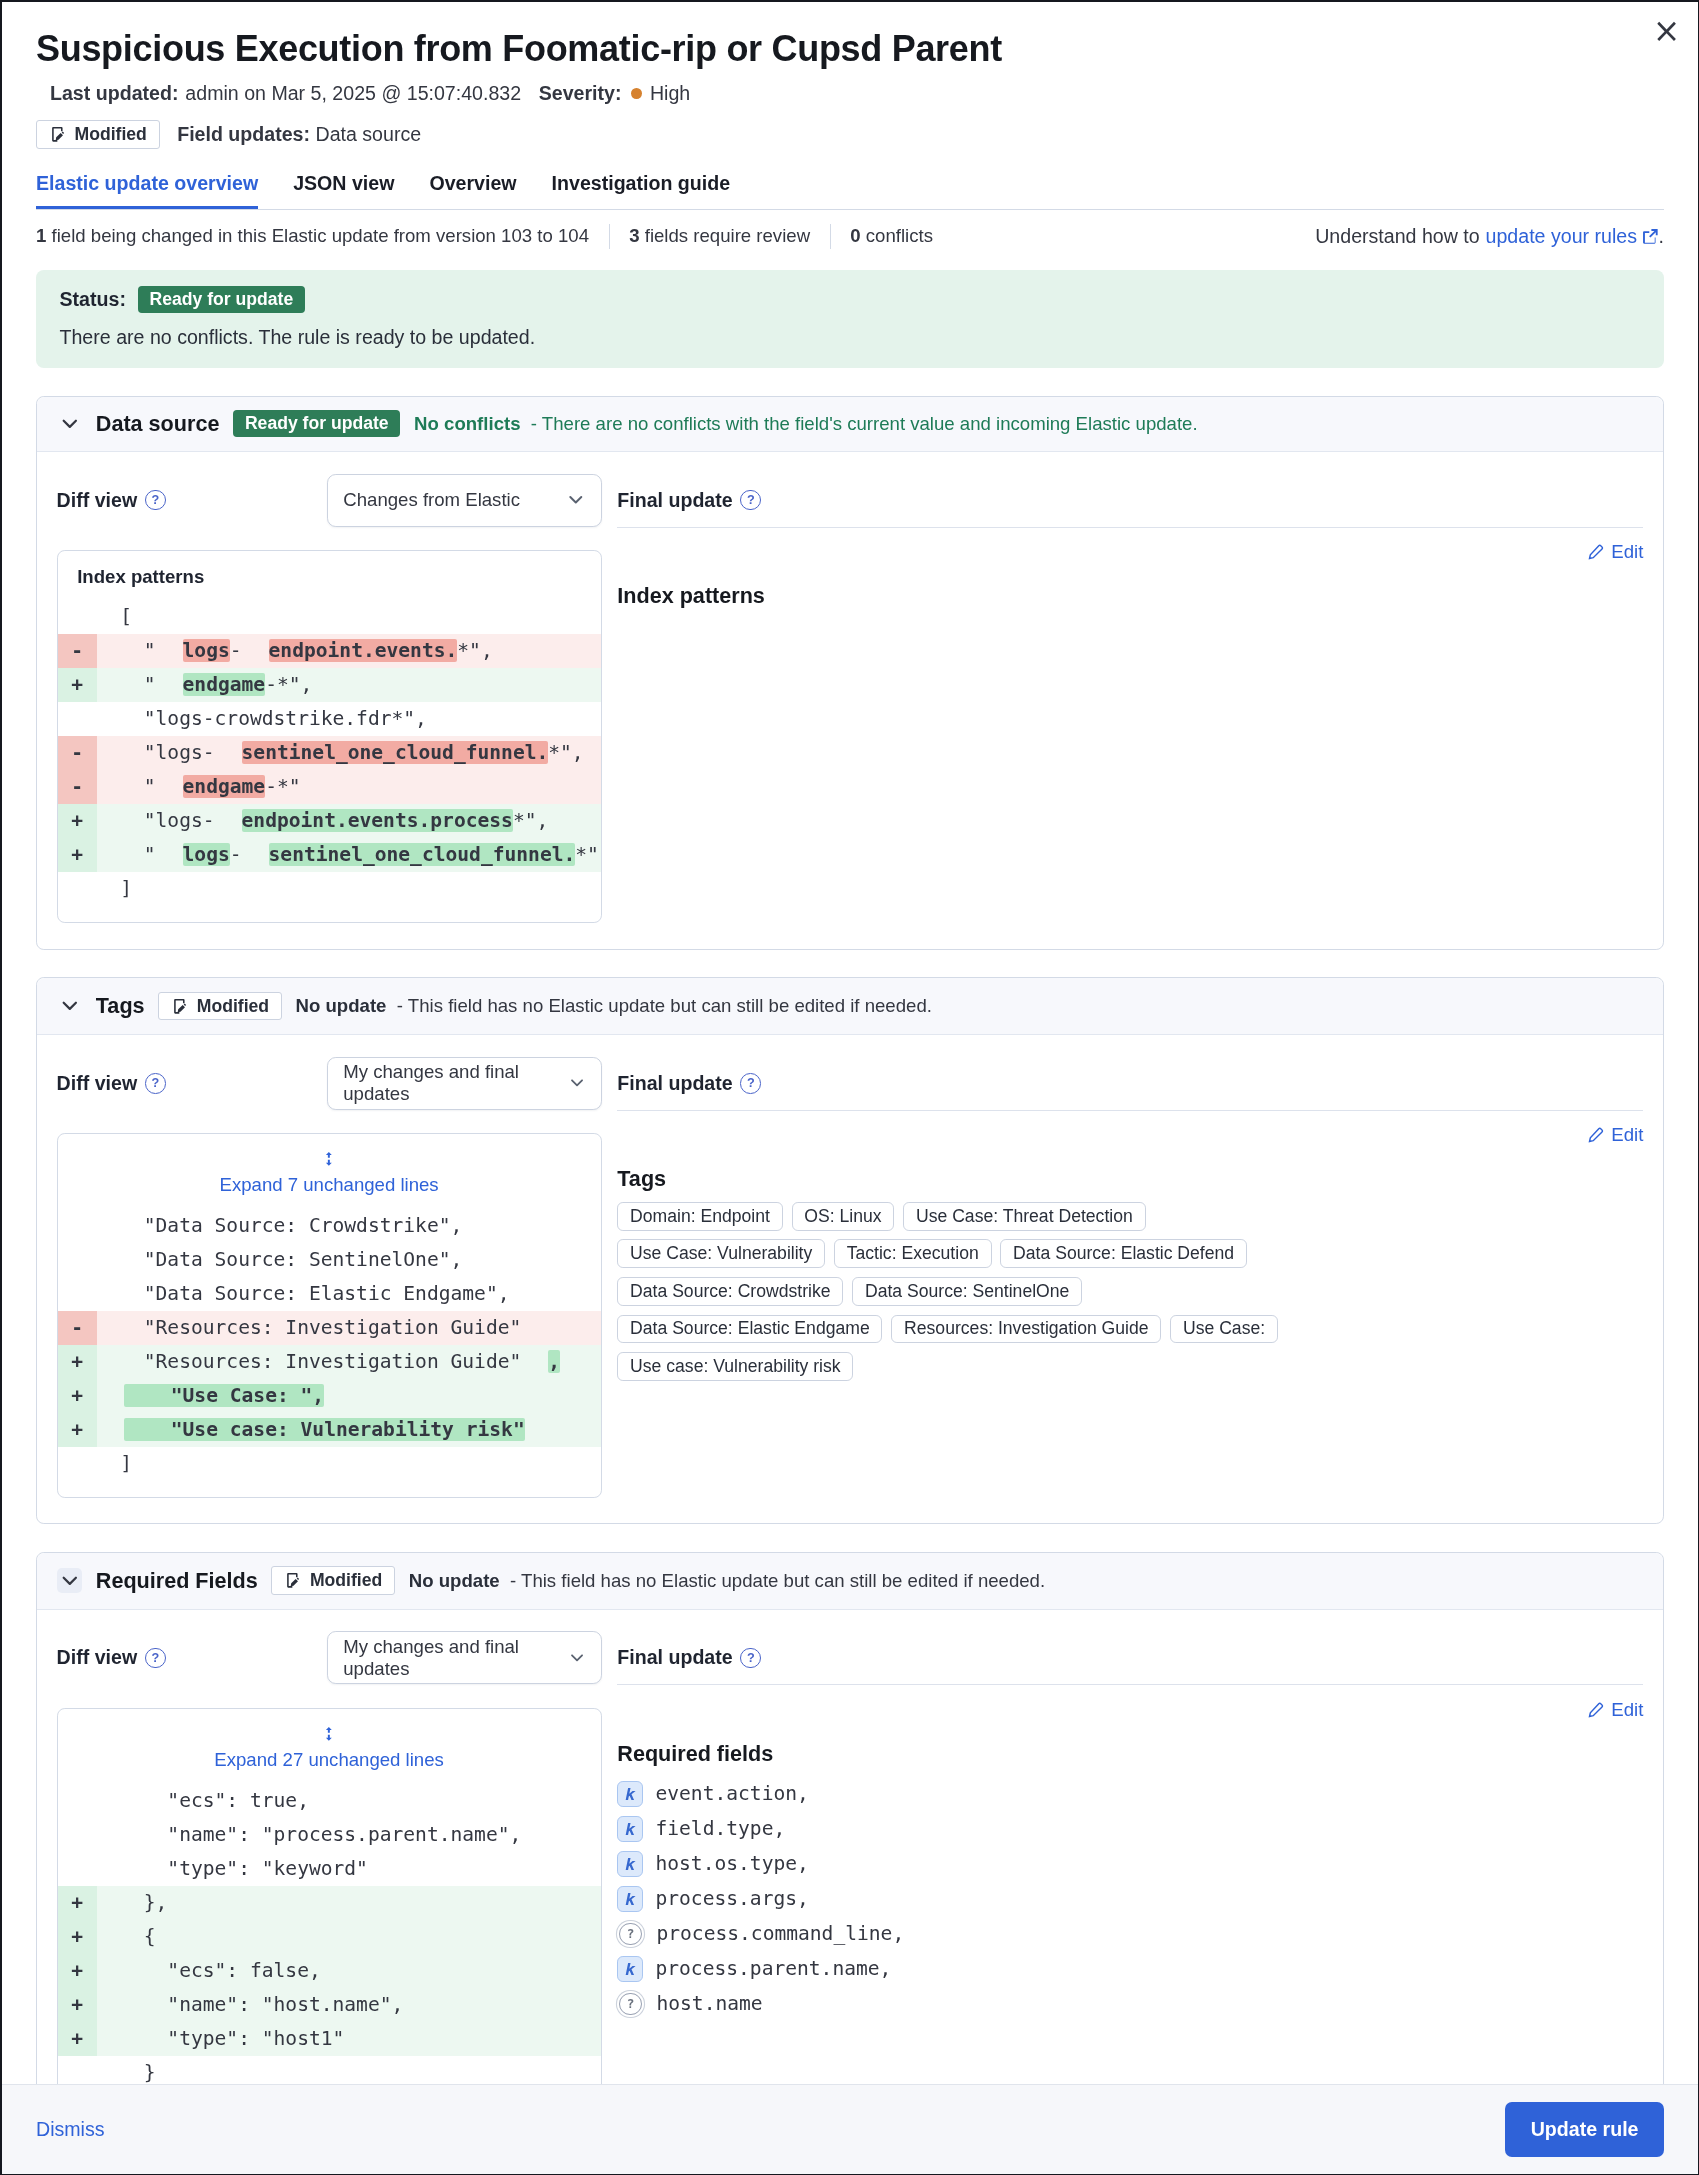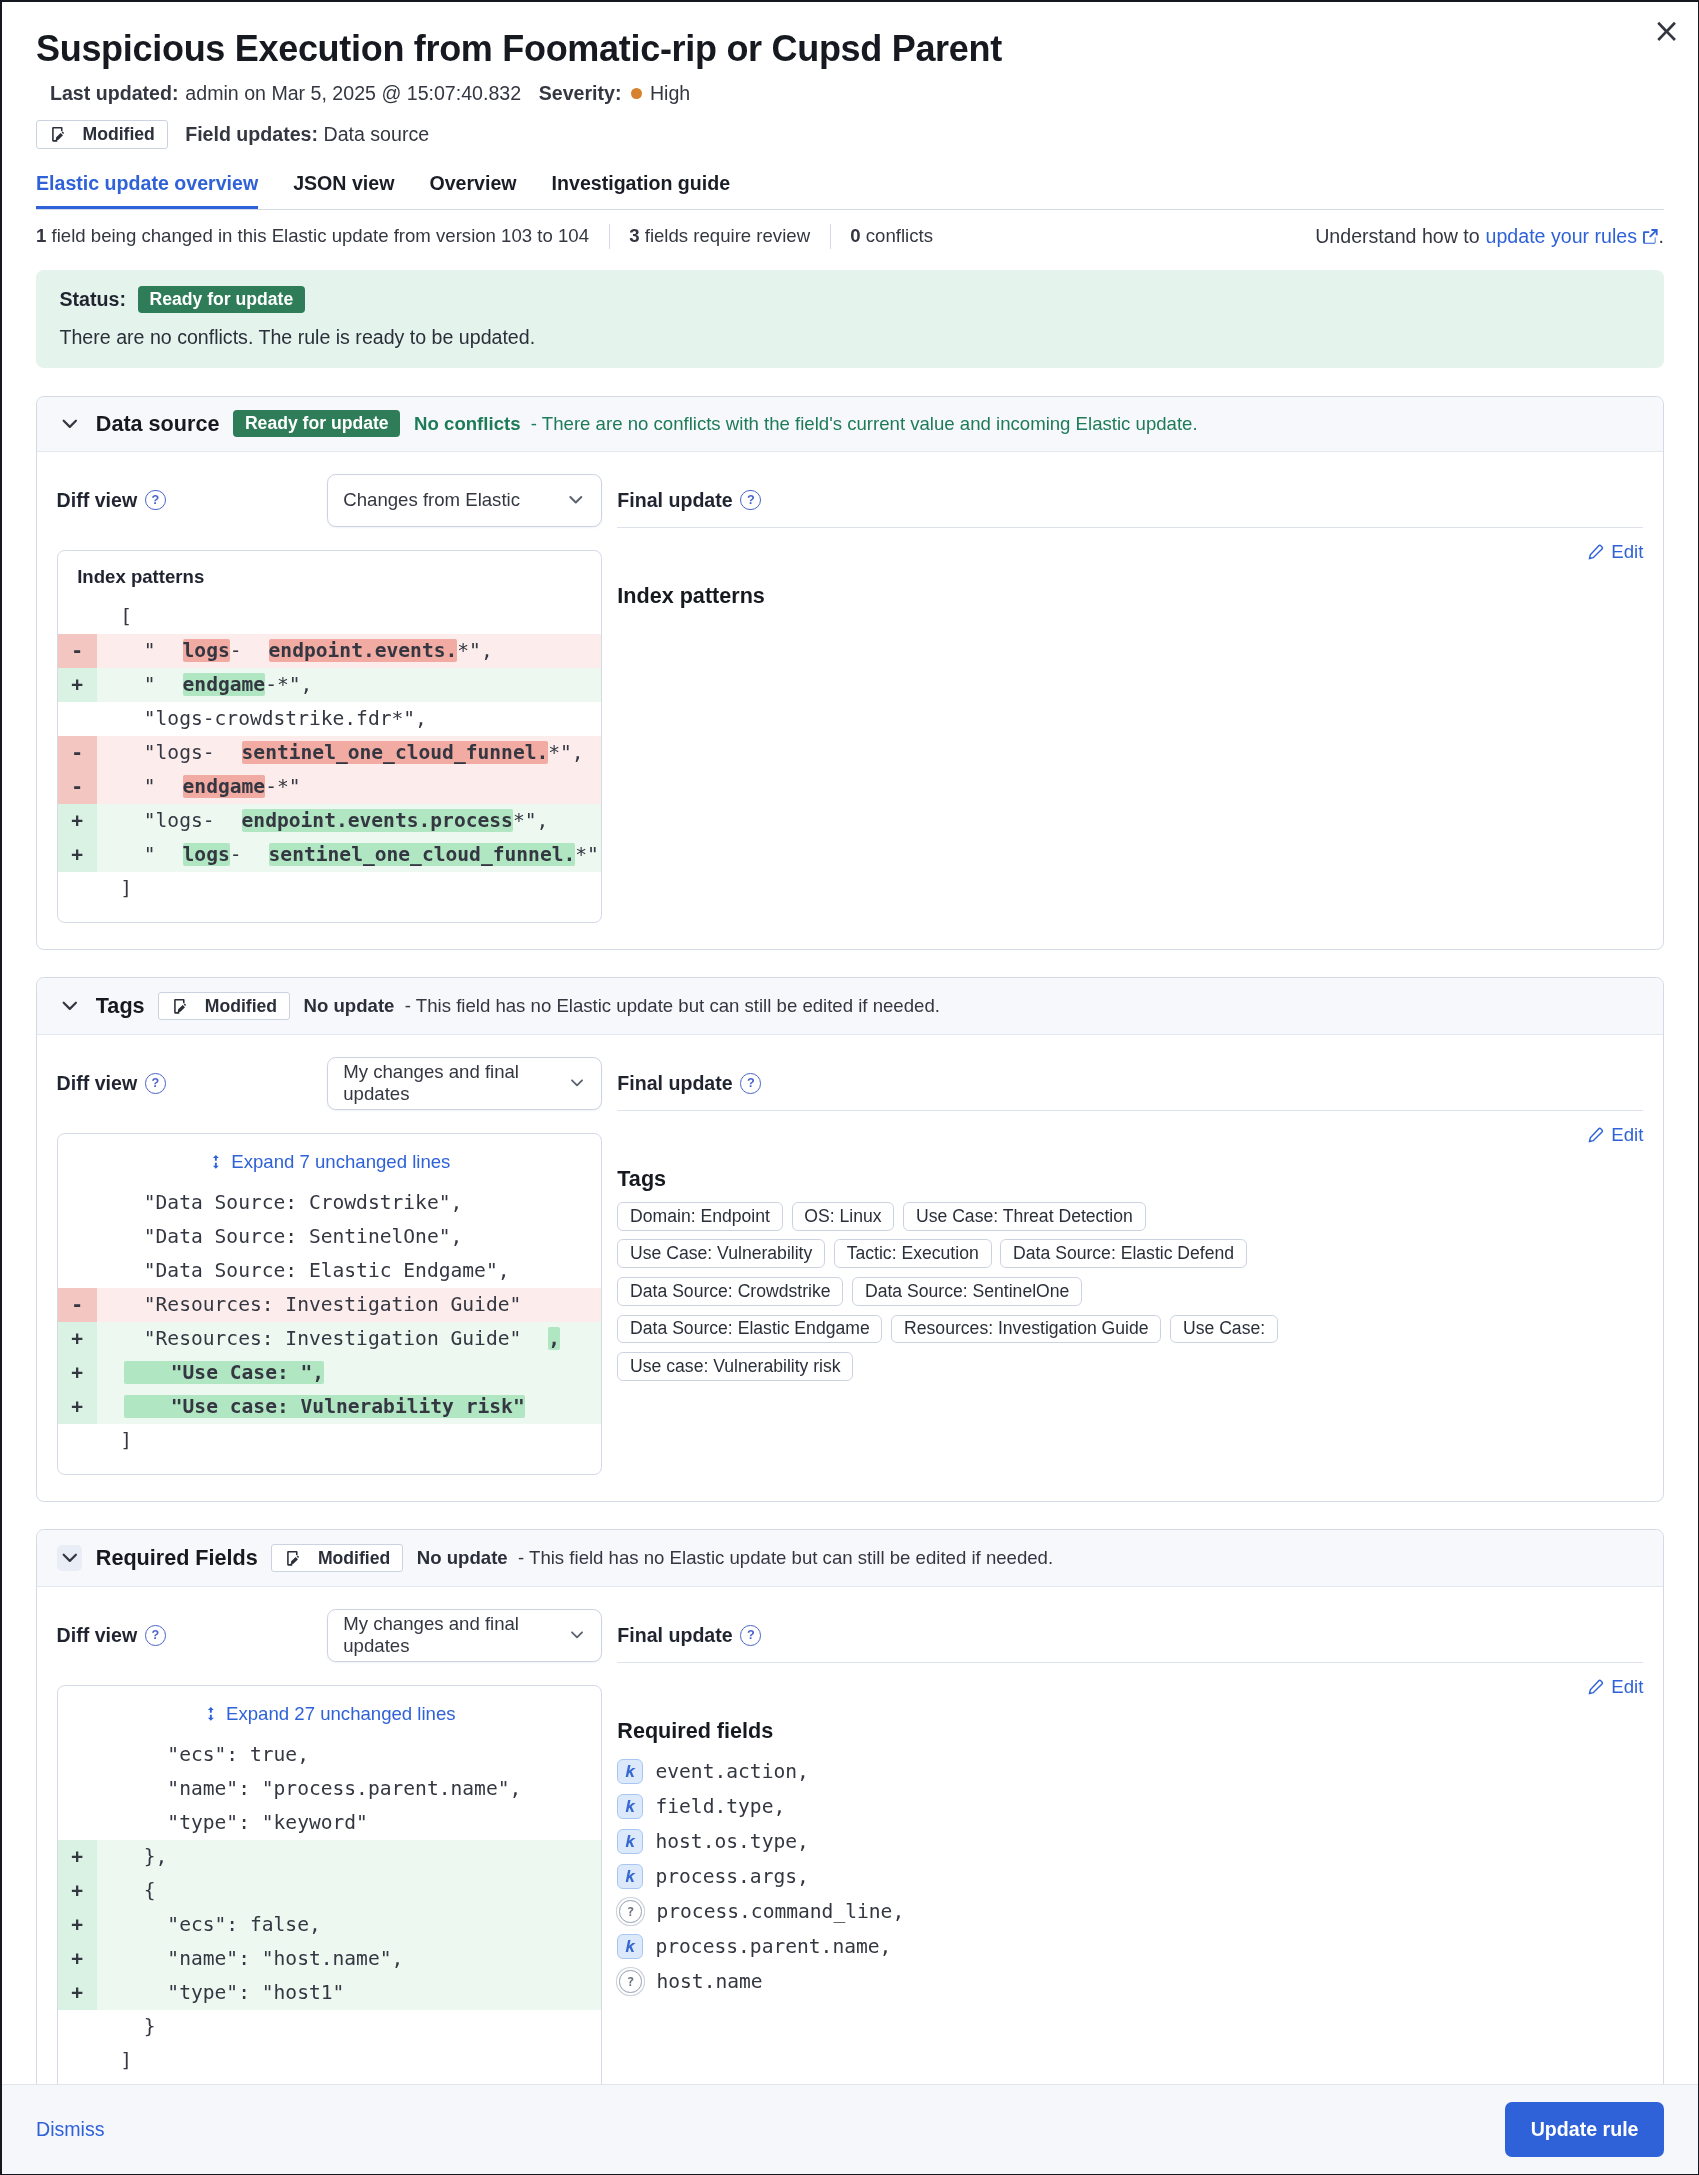--- a/index.html
+++ b/index.html
@@ -14,21 +14,21 @@
   .flyout{position:relative;width:1700px;height:2176px;border:2px solid #15181f;background:#fff;overflow:hidden;}
   .content{height:2086px;overflow:hidden;padding:25.5px 34px 0;}
   .close-btn{position:absolute;top:11.8px;right:17.6px;font-size:33px;line-height:1;color:#343741;background:none;border:none;cursor:pointer;font-family:"DejaVu Sans",sans-serif;}
   h1.title{font-size:36px;font-weight:700;color:#16191f;letter-spacing:-0.3px;}
   .meta-row{margin-top:12.7px;display:flex;align-items:center;font-size:19.6px;color:var(--text);margin-left:14px;}
   .meta-row .b{font-weight:700;}
   .meta-row .gap{margin-left:6.9px;}
   .sev-label{margin-left:17.6px;font-weight:700;}
   .sev-dot{width:10.8px;height:10.8px;border-radius:50%;background:#d6822f;display:inline-block;margin:0 7.8px 0 9.8px;}
   .badge-line{margin-top:14.7px;display:flex;align-items:center;gap:17.6px;}
-  .badge-outline{display:inline-flex;align-items:center;gap:17px;border:1px solid #ccd3e0;border-radius:3px;padding:2.9px 11.8px;font-size:17.6px;font-weight:600;color:#2a2f3a;background:#fff;}
+  .badge-outline{display:inline-flex;align-items:center;gap:9px;border:1px solid #ccd3e0;border-radius:3px;padding:2.9px 11.8px;font-size:17.6px;font-weight:600;color:#2a2f3a;background:#fff;}
   .badge-outline svg{flex:none;}
   .fu-label{font-size:19.6px;}
   .fu-label .b{font-weight:700;}
   .tabs{margin-top:23.5px;display:flex;gap:35px;border-bottom:1px solid var(--border);}
   .tab{padding-bottom:13.7px;font-size:19.6px;font-weight:600;color:#1a1d26;cursor:pointer;}
   .tab.active{color:var(--accent);box-shadow:inset 0 -2.9px 0 var(--accent);}
   .counts-row{display:flex;align-items:center;padding:13.7px 0 14.7px;font-size:18.6px;}
   .count-item .n{font-weight:700;}
   .vline{width:1px;height:25.5px;background:var(--border);margin:0 19.6px;}
   .understand{margin-left:auto;font-size:19.6px;color:#343741;display:inline-flex;align-items:center;}
@@ -54,21 +54,21 @@
   .lbl-help{display:inline-flex;align-items:center;gap:7.8px;font-size:19.6px;font-weight:700;color:#1f2430;}
   .help-icon{width:20.6px;height:20.6px;border:1.6px solid #4a64c9;border-radius:50%;color:#4a64c9;font-size:12.7px;font-weight:700;display:inline-flex;align-items:center;justify-content:center;flex:none;cursor:pointer;}
   .select{width:275px;height:53px;border:1px solid #ccd3e0;border-radius:8.8px;background:#fff;display:flex;align-items:center;justify-content:space-between;padding:0 15.7px;font-size:18.6px;color:#343741;cursor:pointer;box-shadow:0 1px 2px rgba(20,30,60,.06);}
   .fu-row{height:53px;display:flex;align-items:center;}
   .col-right .divider{border-bottom:1px solid #dde2ec;}
   .edit-row{display:flex;justify-content:flex-end;margin-top:13.7px;}
   .edit-link{display:inline-flex;align-items:center;gap:7.8px;color:var(--accent);font-size:18.6px;font-weight:500;text-decoration:none;cursor:pointer;}
   .diff-panel{margin-top:23.5px;border:1px solid var(--border);border-radius:7.8px;padding:14.7px 0 15.7px;overflow:hidden;}
   .diff-title{font-size:18.6px;font-weight:700;color:#1f2430;padding:0 19.6px;margin-bottom:12.7px;}
   .expand-row{text-align:center;margin:2px 0 12.7px;}
-  .expand-link{display:inline-flex;align-items:center;gap:7.8px;color:var(--accent);font-size:18.6px;text-decoration:none;cursor:pointer;}
+  .expand-link{display:inline-flex;align-items:center;gap:7.8px;color:var(--accent);font-size:18.6px;text-decoration:none;cursor:pointer;flex-direction:column;}
   .diff-line{display:flex;font-family:"DejaVu Sans Mono",monospace;font-size:19.6px;line-height:34px;color:#343741;}
   .diff-line .gutter{width:39px;flex:none;text-align:center;font-weight:700;}
   .diff-line .code{white-space:pre;flex:1;}
   .diff-line.removed{background:var(--removed-bg);}
   .diff-line.removed .gutter{background:var(--removed-gutter);}
   .diff-line.added{background:var(--added-bg);}
   .diff-line.added .gutter{background:var(--added-gutter);}
   .code .hl{font-weight:700;border-radius:2px;margin-left:27px;}
   .removed .hl{background:var(--removed-hl);}
   .added .hl{background:var(--added-hl);}

